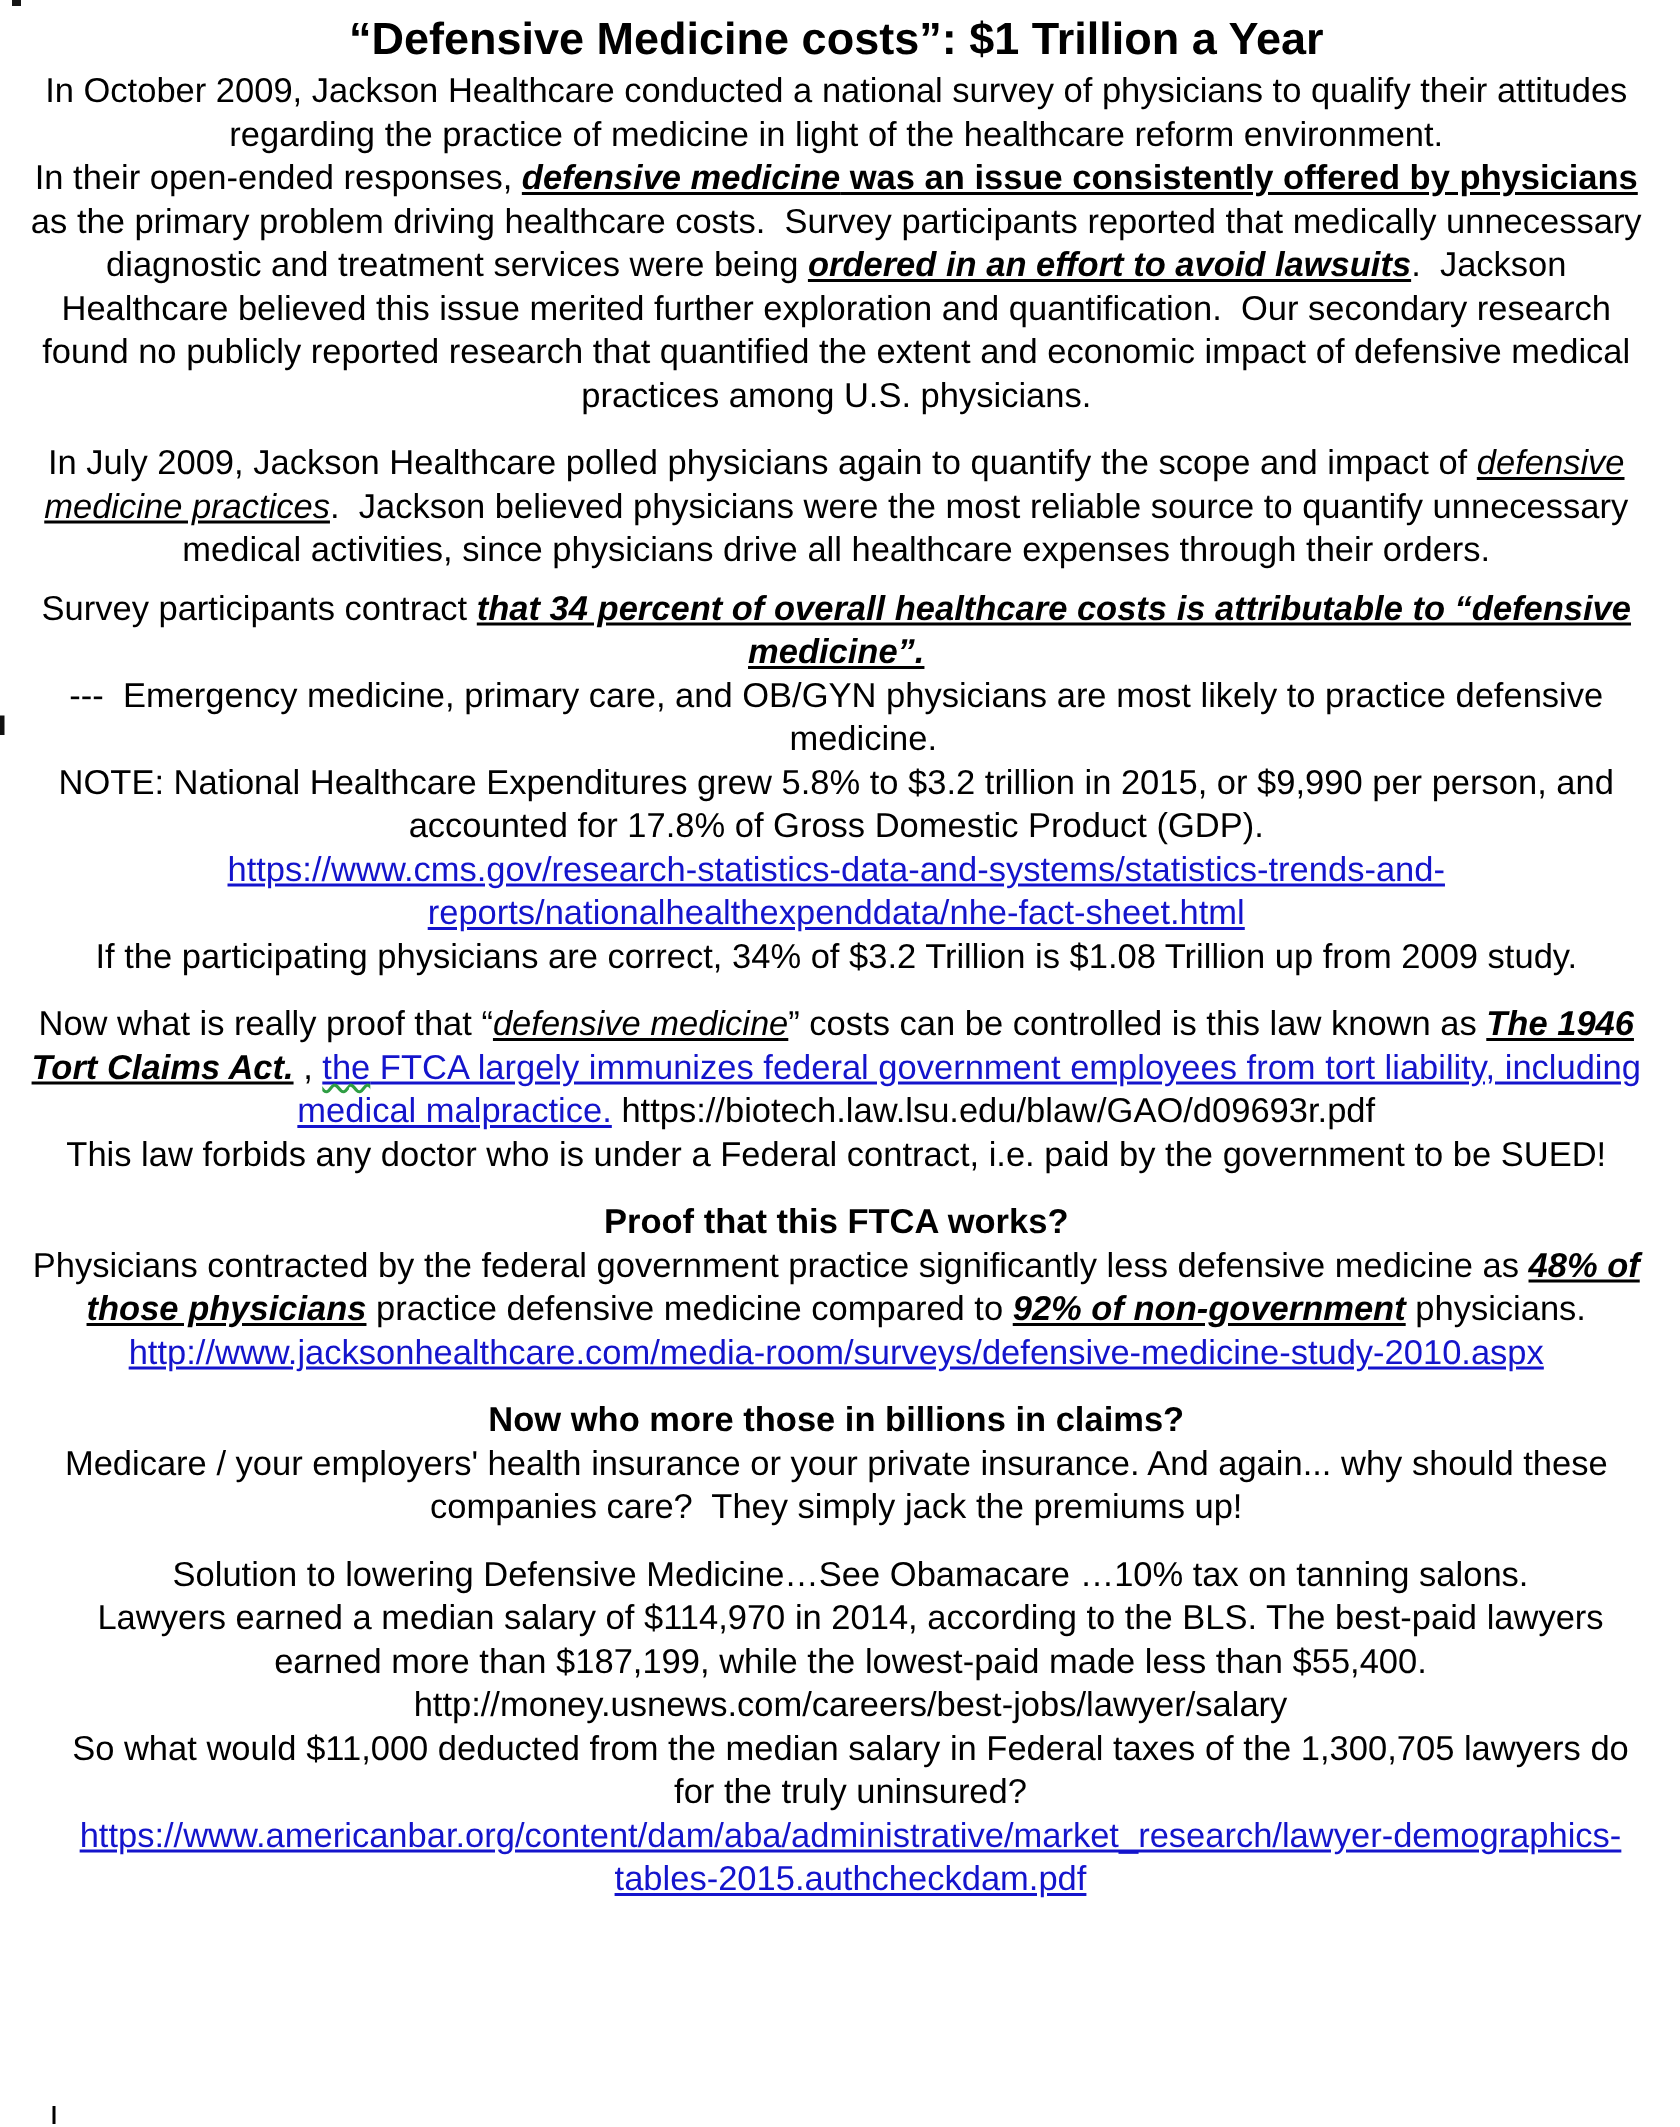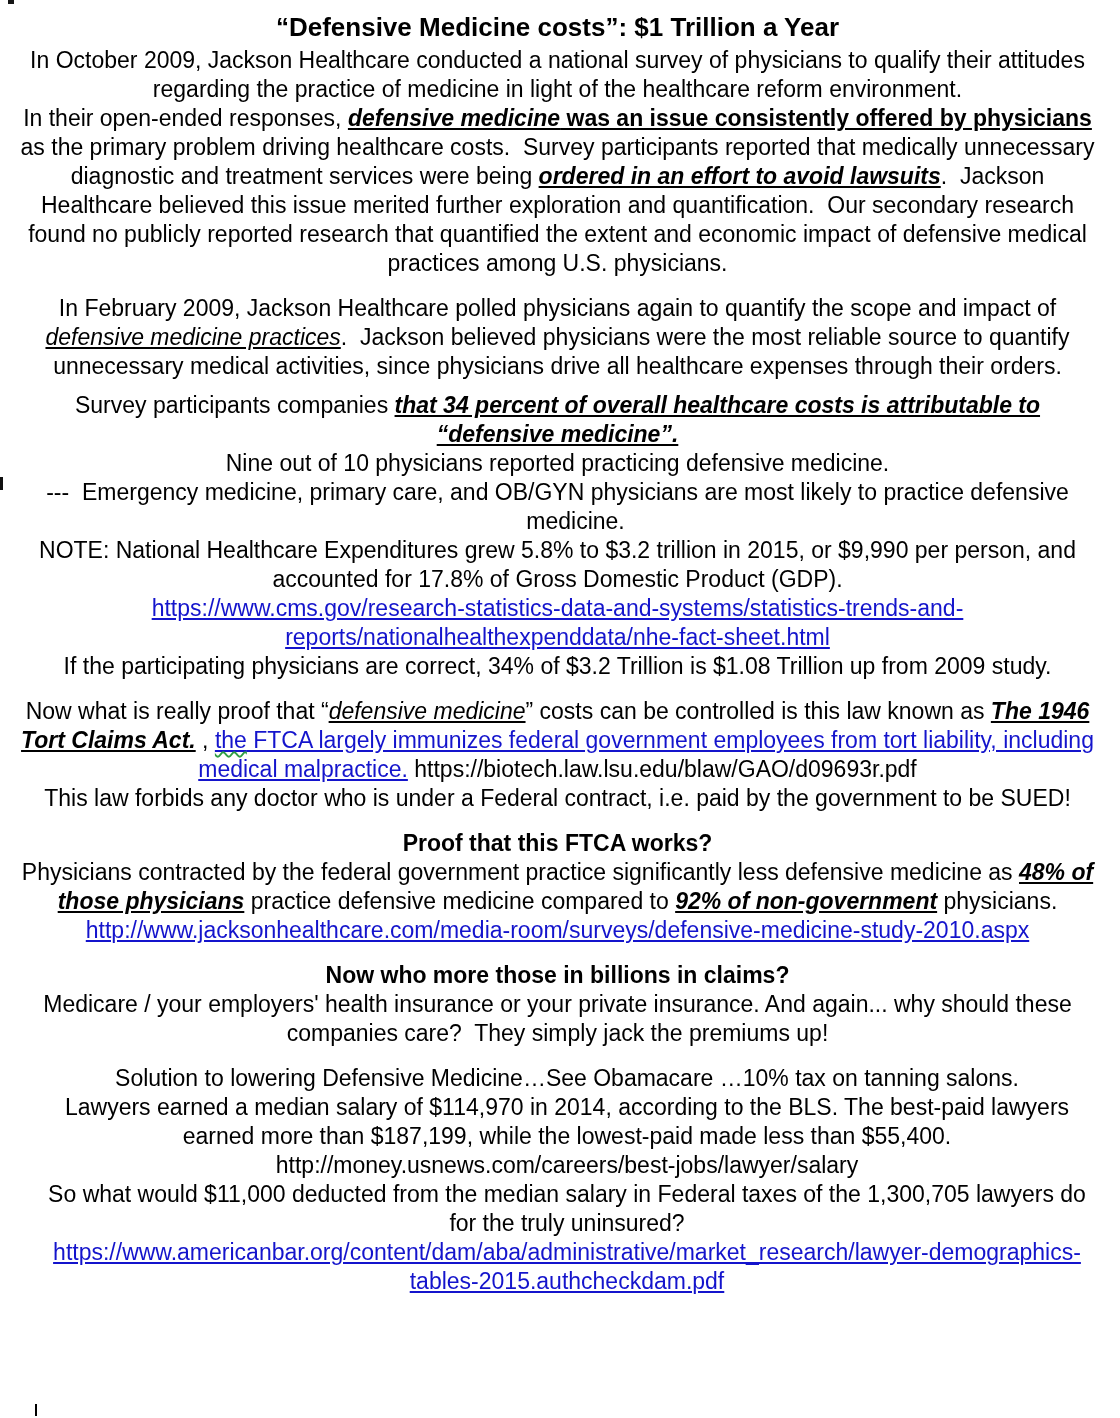--- a/index.html
+++ b/index.html
@@ -9,21 +9,21 @@
   html,body{margin:0;padding:0;background:#ffffff;}
   body{
     width:1120px;height:1418px;position:relative;overflow:hidden;
     font-family:"Liberation Sans", sans-serif;color:#000;
   }
   .doc{
     padding:8px 18px 0 13px;
     font-size:23px;line-height:29px;
   }
   .title{
-    text-align:center;font-weight:bold;font-size:26px;line-height:38px;margin:0 0 0 0;
+    text-align:center;font-weight:bold;font-size:30px;line-height:38px;margin:0 0 0 0;
     letter-spacing:0px;
   }
   .para{margin:0 0 16px 0;text-align:center;}
   .mb0{margin-bottom:0;}
   .mb10{margin-bottom:10px;}
   .mb13{margin-bottom:13px;margin-left:19px;}
   .bullet1{padding-left:36px;text-indent:-36px;}
   .bullet2{margin-left:88px;}
   .b{font-weight:bold;}
   .i{font-style:italic;text-decoration:underline;}
@@ -41,22 +41,22 @@
     position:absolute;left:0px;top:477px;width:3px;height:13px;background:#101010;
   }
 </style>
 </head>
 <body>
 
 <div class="doc">
   <div class="title">“Defensive Medicine costs”: $1 Trillion a Year</div>
   <div id="doc-body">
       <div class="para"><span>In October 2009, Jackson Healthcare conducted a national survey of physicians to qualify their attitudes regarding the practice of medicine in light of the healthcare reform environment.</span><br><span>In their open-ended responses, </span><span class="b i u">defensive medicine</span><span class="b u"> was an issue consistently offered by physicians</span><span> as the primary problem driving healthcare costs.&nbsp; Survey participants reported that medically unnecessary diagnostic and treatment services were being </span><span class="b i u">ordered in an effort to avoid lawsuits</span><span>.&nbsp; Jackson Healthcare believed this issue merited further exploration and quantification.&nbsp; Our secondary research found no publicly reported research that quantified the extent and economic impact of defensive medical practices among U.S. physicians.</span></div>
-      <div class="para mb10"><span>In February 2009, Jackson Healthcare polled physicians again to quantify the scope and impact of </span><span class="i">defensive medicine practices</span><span>.&nbsp; Jackson believed physicians were the most reliable source to quantify unnecessary medical activities, since physicians drive all healthcare expenses through their orders.</span></div>
-      <div class="para mb0"><span>Survey participants companies </span><span class="b i u">that 34 percent of overall healthcare costs is attributable to “defensive medicine”.</span><br><span>Nine out of 10 physicians reported practicing defensive medicine.</span></div>
+      <div class="para mb10"><span>In July 2009, Jackson Healthcare polled physicians again to quantify the scope and impact of </span><span class="i">defensive medicine practices</span><span>.&nbsp; Jackson believed physicians were the most reliable source to quantify unnecessary medical activities, since physicians drive all healthcare expenses through their orders.</span></div>
+      <div class="para mb0"><span>Survey participants contract </span><span class="b i u">that 34 percent of overall healthcare costs is attributable to “defensive medicine”.</span><br></div>
       <div class="para bullet1 mb0"><span>---&nbsp;&nbsp;Emergency medicine, primary care, and OB/GYN physicians are most likely to practice defensive medicine.</span></div>
       <div class="para"><span>NOTE: National Healthcare Expenditures grew 5.8% to $3.2 trillion in 2015, or $9,990 per person, and accounted for 17.8% of Gross Domestic Product (GDP).</span><br><span class="alnk">https://www.cms.gov/research-statistics-data-and-systems/statistics-trends-and-reports/nationalhealthexpenddata/nhe-fact-sheet.html</span><br><span>If the participating physicians are correct, 34% of $3.2 Trillion is $1.08 Trillion up from 2009 study.</span></div>
       <div class="para"><span>Now what is really proof that “</span><span class="i">defensive medicine</span><span>” costs can be controlled is this law known as </span><span class="b i">The 1946 Tort Claims Act.</span><span> , </span><span class="lnk"><span class="sq">the</span></span><span class="lnk"> FTCA largely immunizes federal government employees from tort liability, including medical malpractice.</span><span> https://biotech.law.lsu.edu/blaw/GAO/d09693r.pdf</span><br><span>This law forbids any doctor who is under a Federal contract, i.e. paid by the government to be SUED!</span></div>
       <div class="para"><span class="b">Proof that this FTCA works?</span><br><span>Physicians contracted by the federal government practice significantly less defensive medicine as </span><span class="b i">48% of those physicians</span><span> practice defensive medicine compared to </span><span class="b i">92% of non-government</span><span> physicians.</span><br><span class="alnk">http://www.jacksonhealthcare.com/media-room/surveys/defensive-medicine-study-2010.aspx</span></div>
       <div class="para"><span class="b">Now who more those in billions in claims?</span><br><span>Medicare / your employers' health insurance or your private insurance. And again... why should these companies care?&nbsp; They simply jack the premiums up!</span></div>
       <div class="para mb13"><span>Solution to lowering Defensive Medicine…See Obamacare …10% tax on tanning salons.</span><br><span>Lawyers earned a median salary of $114,970 in 2014, according to the BLS. The best-paid lawyers earned more than $187,199, while the lowest-paid made less than $55,400.</span><br><span>http://money.usnews.com/careers/best-jobs/lawyer/salary</span><br><span>So what would $11,000 deducted from the median salary in Federal taxes of the 1,300,705 lawyers do for the truly uninsured?</span><br><span class="alnk">https://www.americanbar.org/content/dam/aba/administrative/market_research/lawyer-demographics-tables-2015.authcheckdam.pdf</span></div>
     </div>
 </div>
 
 <div class="cursor-mark"></div>

